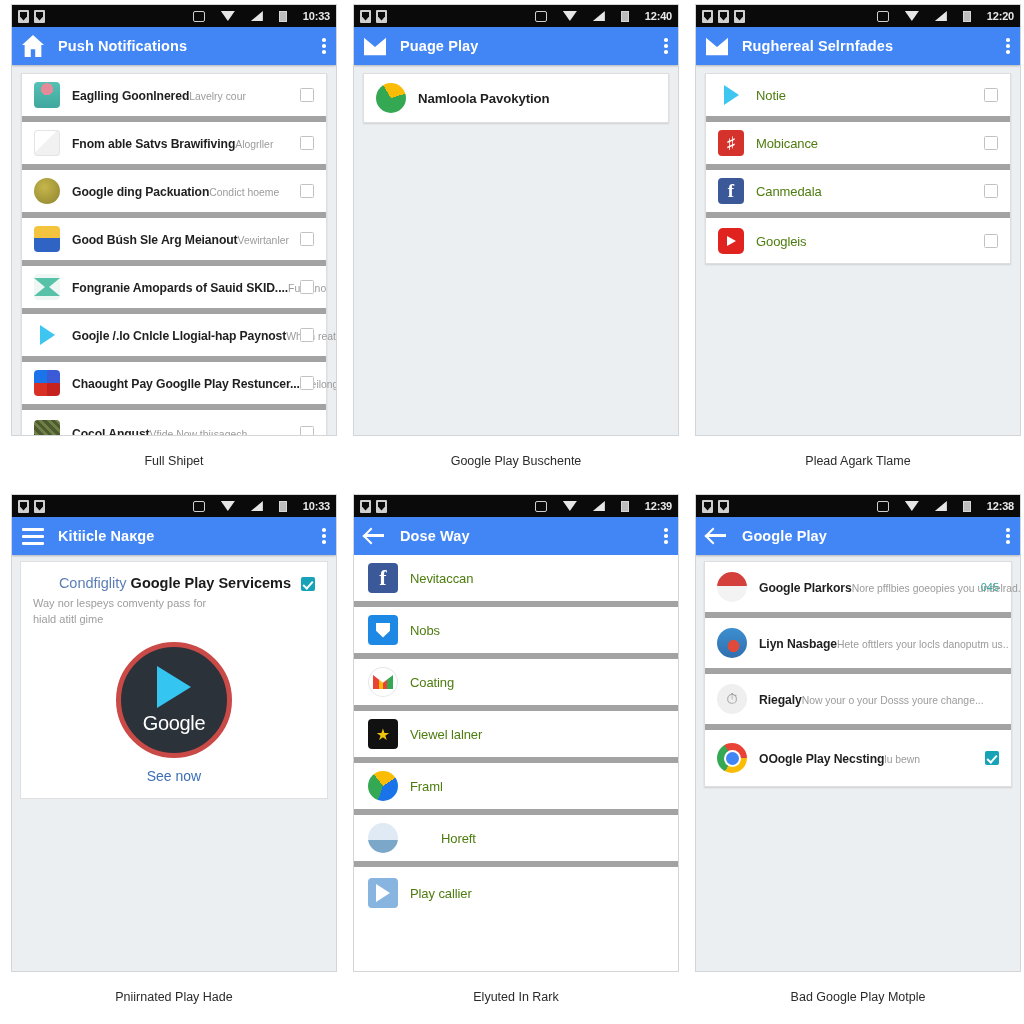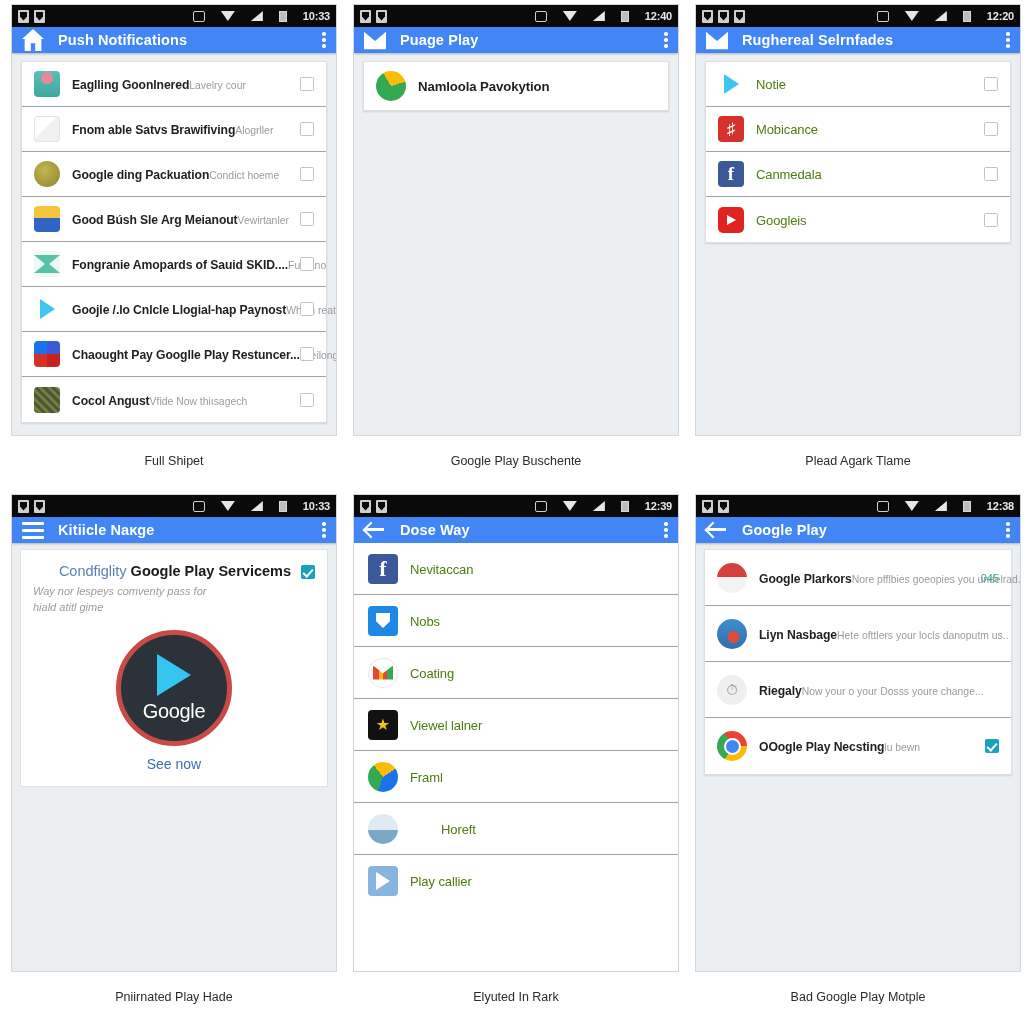--- a/index.html
+++ b/index.html
@@ -57,21 +57,21 @@
     clip-path: polygon(100% 0, 100% 100%, 0 100%);
   }
   .sb-bat {
     width: 8px; height: 11px; background: #bdbdbd;
     border: 1px solid #d8d8d8;
   }
   .sb-time { font-size: 11px; font-weight: bold; letter-spacing: -0.2px; }
 
   
   .appbar {
-    height: 26px; background: #4285f4;
+    height: 38px; background: #4285f4;
     display: flex; align-items: center; gap: 14px;
     padding: 0 10px;
     box-shadow: 0 1px 2px rgba(0,0,0,.25);
   }
   .appbar .nav { width: 22px; height: 22px; flex: 0 0 22px; position: relative; }
   .appbar .title {
     color: #ffffff; font-size: 14.5px; font-weight: bold;
     letter-spacing: .1px; white-space: nowrap; overflow: hidden;
   }
   .overflow {
@@ -97,21 +97,21 @@
 
   
   .card {
     background: #ffffff; margin: 8px 9px 0 9px;
     border: 1px solid #dedede;
     box-shadow: 0 1px 1.5px rgba(0,0,0,.12);
   }
   .card.flush { margin: 6px 8px 0 8px; }
   .row {
     display: flex; align-items: center; gap: 12px;
-    padding: 8px 12px; border-bottom: 1px solid #a3a3a3;
+    padding: 8px 12px; border-bottom: 6px solid #a3a3a3;
     min-height: 45px;
   }
   .row:last-child { border-bottom: none; }
   .row .txts { flex: 1 1 auto; min-width: 0; }
   .row .t1 {
     font-size: 12.2px; font-weight: bold; color: #1f1f1f;
     white-space: nowrap; overflow: hidden; text-overflow: ellipsis;
     letter-spacing: -.1px;
   }
   .row .t2 {
@@ -357,21 +357,21 @@
             <i></i>
           </span>
       </div>
       <div class="promo">
         <div class="promo-head">
           <div style="flex:1 1 auto;min-width:0;">
             <div class="promo-title">
               <span class="lead">Condfiglity</span>
               <span>Google Play Servicems</span>
             </div>
-            <div class="promo-sub" style="white-space:pre-line;font-style:italic;">Way nor lespeys comventy pass for
+            <div class="promo-sub" style="white-space:pre-line;">Way nor lespeys comventy pass for
 hiald atitl gime</div>
           </div>
           <span class="checkbox on" style="margin-top:3px;"></span>
         </div>
         <div class="promo-art">
           <div class="bigcirc">
             <span class="gp" style="border-left-color:#34c6f0;background:none;"></span>
             <span class="gword">Google</span>
           </div>
         </div>

